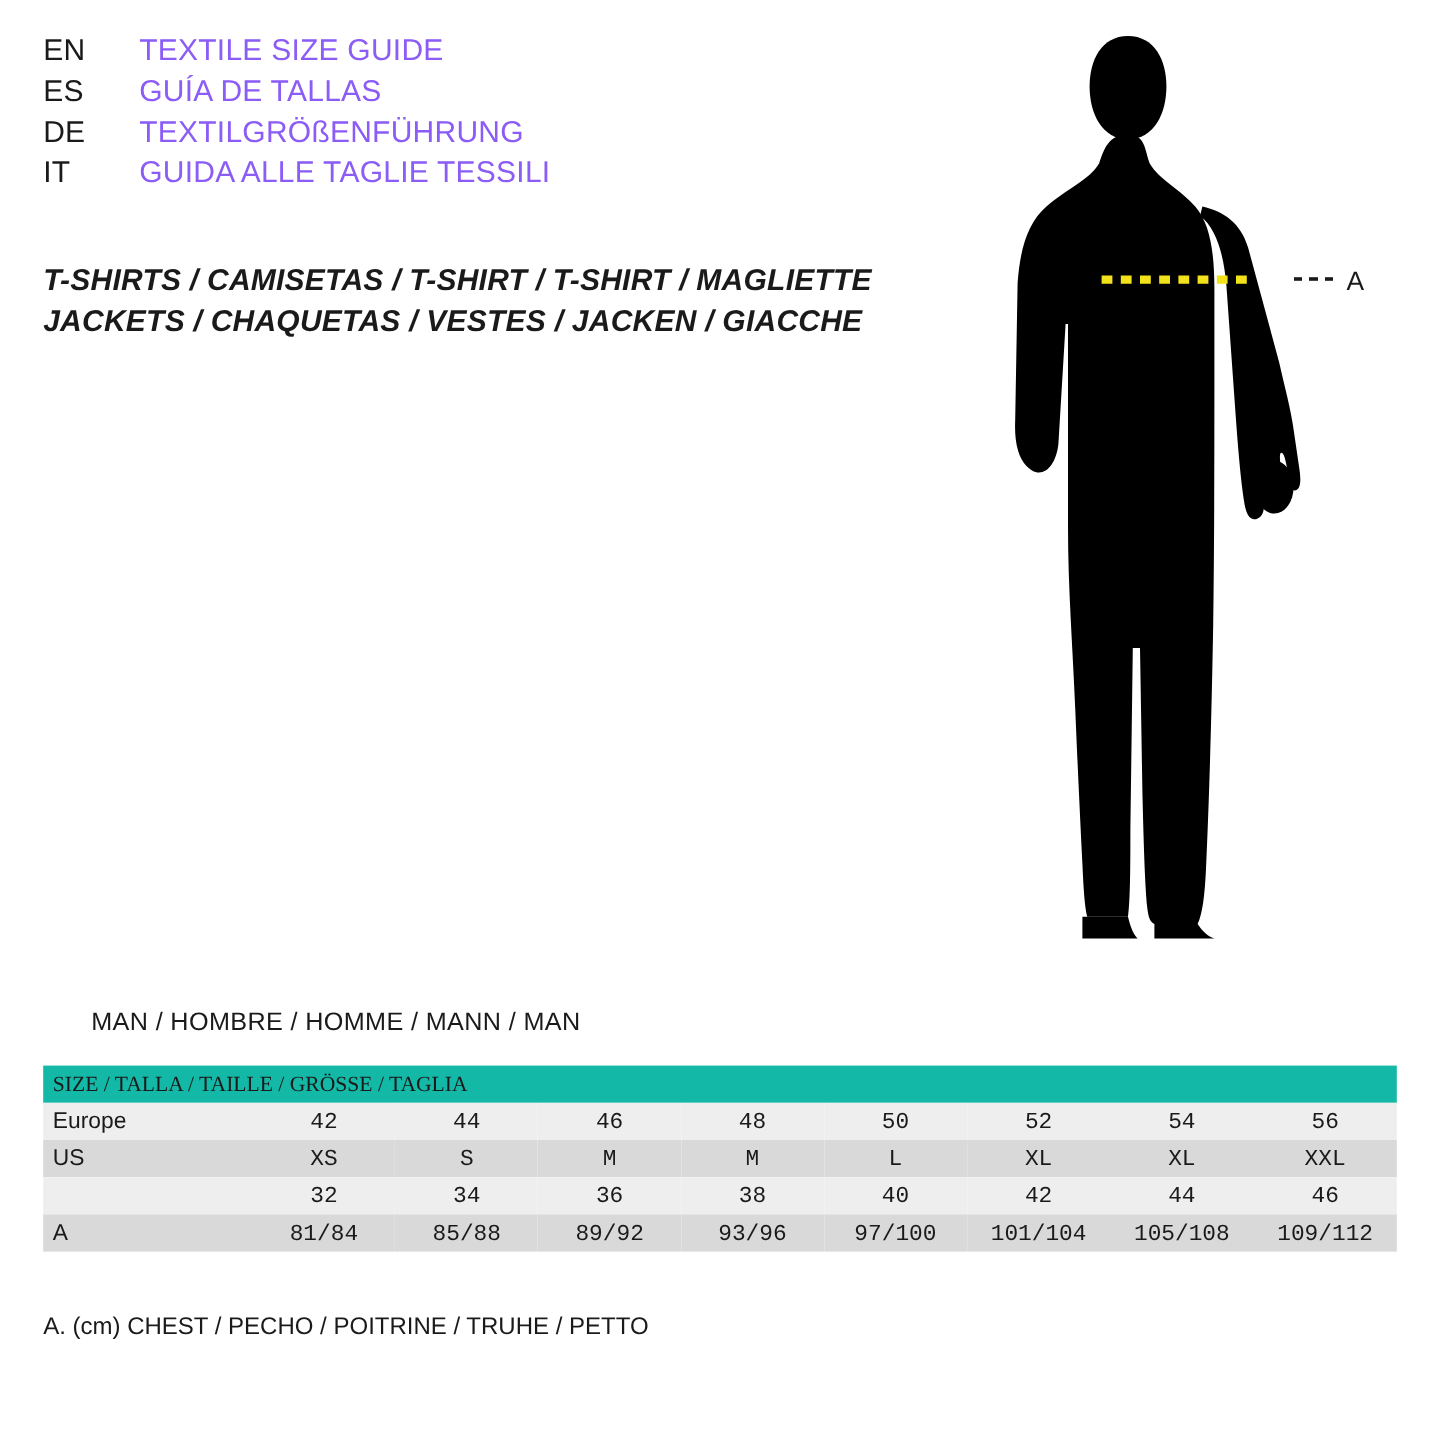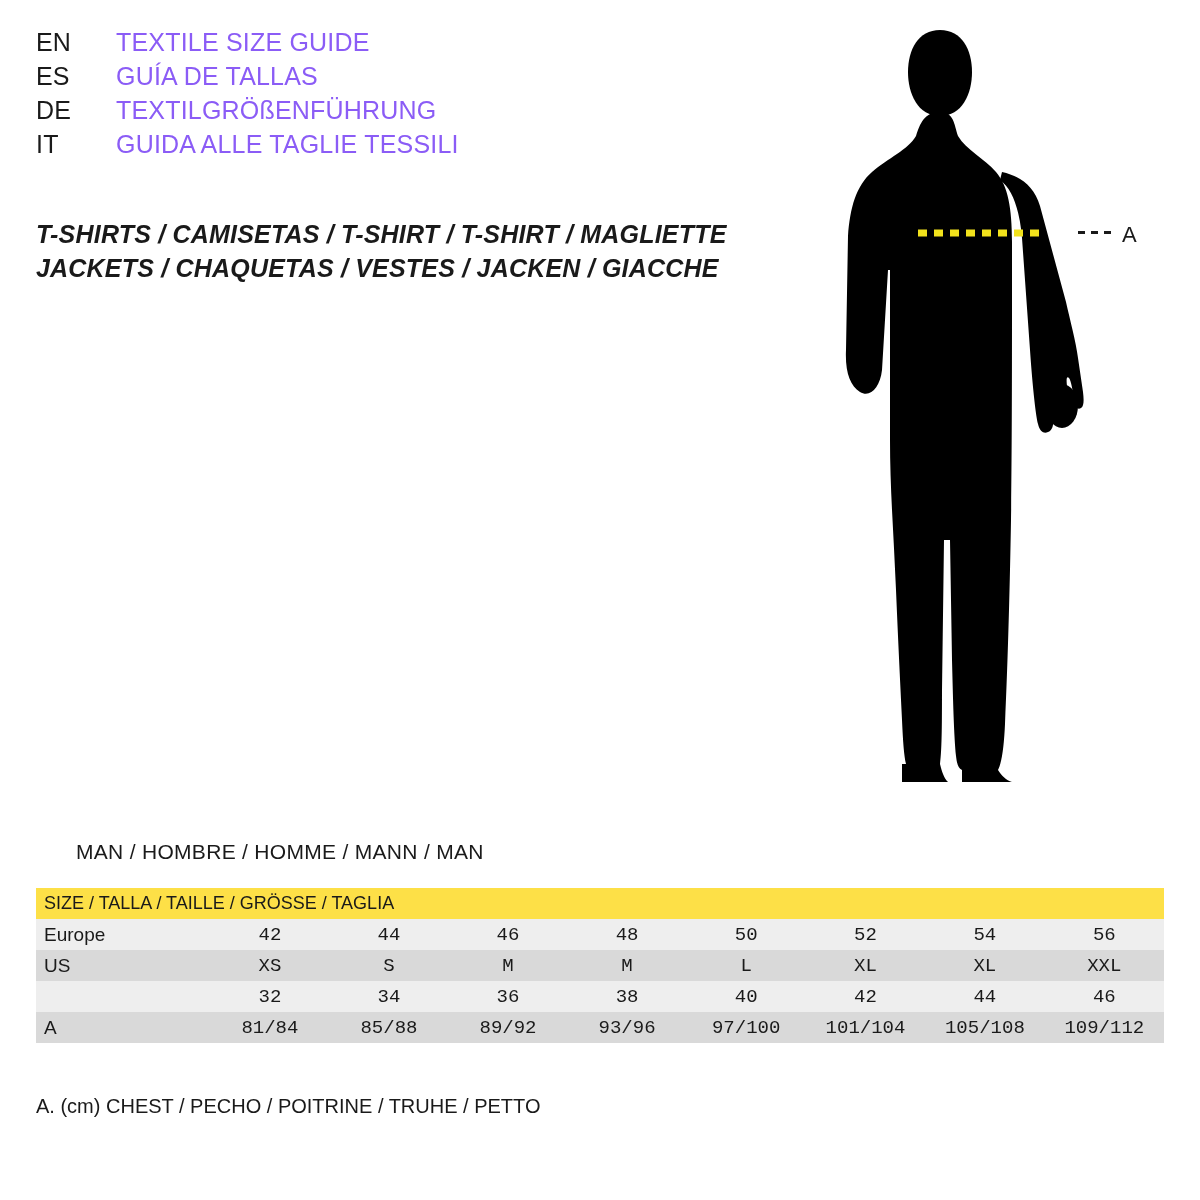--- a/index.html
+++ b/index.html
@@ -103,23 +103,24 @@
     border-collapse: collapse;
     font-size: 19px;
     color: #1a1a1a;
   }
   table.size-table td {
     padding: 0;
     height: 31px;
     vertical-align: middle;
   }
   .row-head td {
-    background: #fde047;
+    background: #14b8a6;
     font-size: 18px;
     height: 33px;
+    font-family: Liberation Serif, serif;
   }
   .row-light td { background: #eeeeee; }
   .row-mid td   { background: #d9d9d9; }
   .cell-label {
     text-align: left;
     padding-left: 8px !important;
     width: 168px;
   }
   .cell-val {
     text-align: center;

